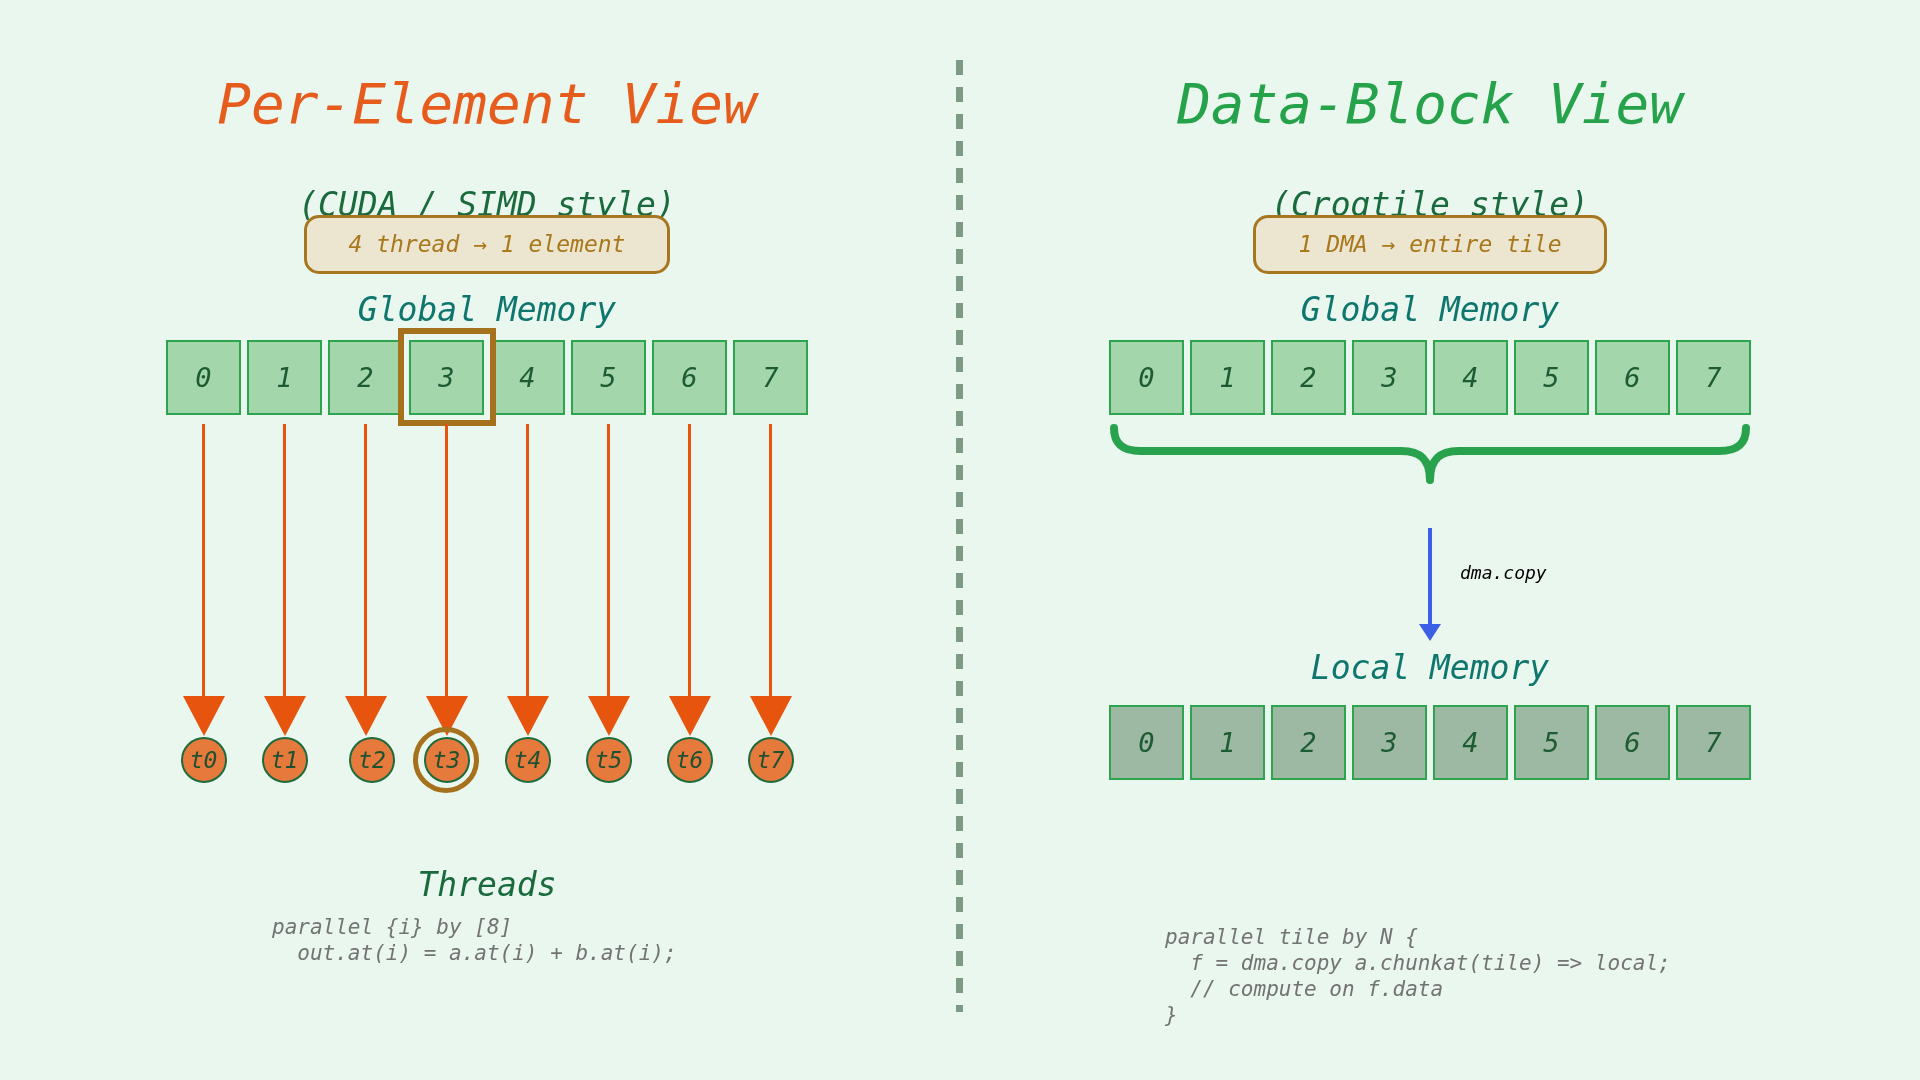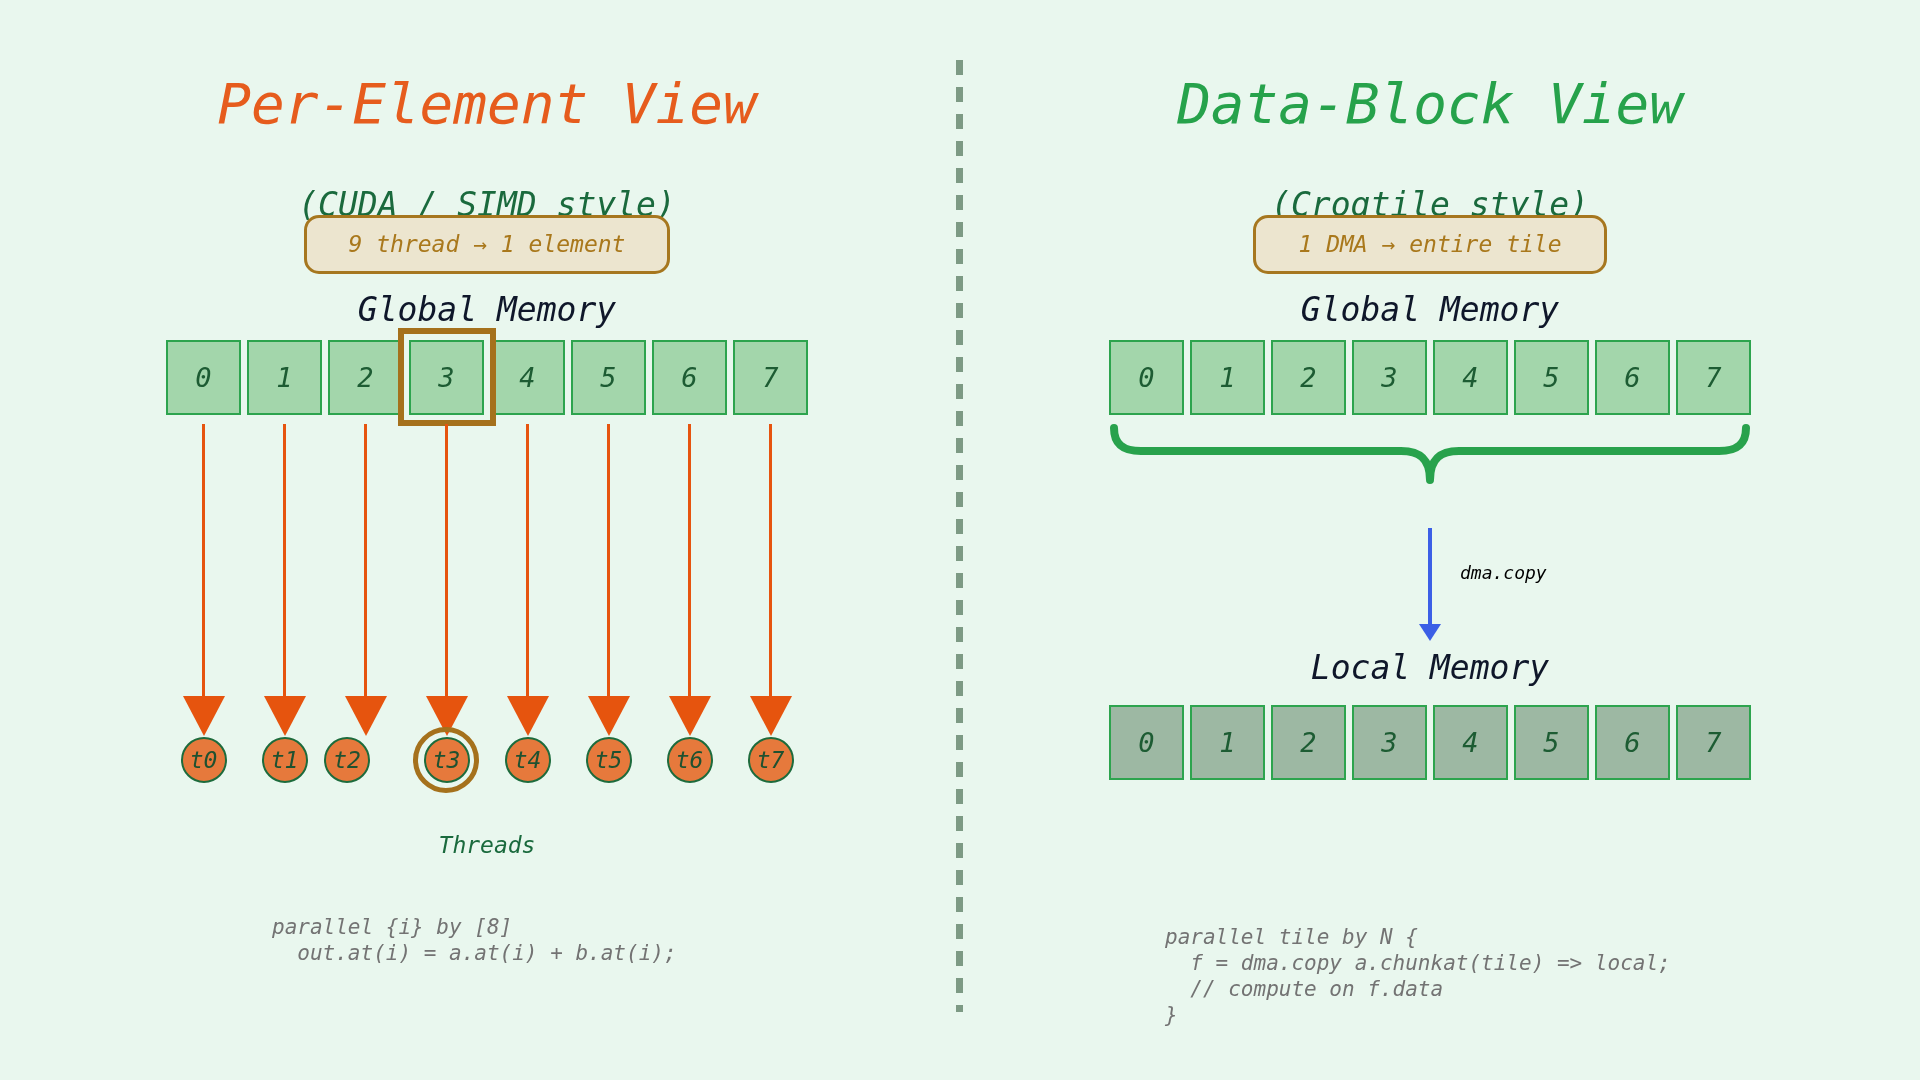--- a/index.html
+++ b/index.html
@@ -26,21 +26,21 @@
     display: inline-block;
     background: #ece5cf;
     border: 3px solid #a6771f;
     border-radius: 15px;
     color: #a9781c;
     font-size: 23px;
     line-height: 23px;
     padding: 15px 42px;
   }
 
-  .mem-label { font-size: 33px; line-height: 36px; color: #0f172a; }
+  .mem-label { font-size: 33px; line-height: 36px; color: #0f766e; }
 
   .cell-row { position: absolute; display: flex; gap: 6px; }
   .cell {
     width: 75px; height: 75px;
     border: 2px solid #2da44e;
     background: #a3d6ab;
     color: #1d5c33;
     font-size: 27px;
     display: flex; align-items: center; justify-content: center;
   }
@@ -76,21 +76,21 @@
     font-size: 23px;
     display: flex; align-items: center; justify-content: center;
   }
   .thread-ring {
     position: absolute;
     left: 405px; top: 727px;
     width: 66px; height: 66px;
     border-radius: 50%;
     border: 5px solid #a5711c;
   }
-  .threads-label { top: 826px; font-size: 23px; line-height: 38px; color: #1a6a3d; }
+  .threads-label { top: 866px; font-size: 33px; line-height: 38px; color: #1a6a3d; }
 
   .code {
     position: absolute;
     font-size: 21px;
     line-height: 26px;
     color: #737373;
     white-space: pre;
   }
 
   .divider {
@@ -127,21 +127,21 @@
   .local-label { top: 650px; }
 </style>
 </head>
 <body>
 
 <div class="panel panel-left">
   <div class="centered title title-orange">Per-Element View</div>
   <div class="centered subtitle">(CUDA / SIMD style)</div>
 
   <div class="centered badge-wrap">
-    <span class="badge">9 thread → 1 element</span>
+    <span class="badge">4 thread → 1 element</span>
   </div>
 
   <div class="centered mem-label" style="top:292px">Global Memory</div>
 
   <div class="cell-row" style="left:158px; top:340px">
     <div class="cell">0</div>
     <div class="cell">1</div>
     <div class="cell">2</div>
     <div class="cell">3</div>
     <div class="cell">4</div>
@@ -164,21 +164,21 @@
   <div class="arrow-head" style="left:255.5px"></div>
   <div class="arrow-head" style="left:336.5px"></div>
   <div class="arrow-head" style="left:417.5px"></div>
   <div class="arrow-head" style="left:498.5px"></div>
   <div class="arrow-head" style="left:579.5px"></div>
   <div class="arrow-head" style="left:660.5px"></div>
   <div class="arrow-head" style="left:741.5px"></div>
 
   <div class="thread" style="left:172.5px">t0</div>
   <div class="thread" style="left:253.5px">t1</div>
-  <div class="thread" style="left:316px">t2</div>
+  <div class="thread" style="left:341px">t2</div>
   <div class="thread" style="left:415.5px">t3</div>
   <div class="thread" style="left:496.5px">t4</div>
   <div class="thread" style="left:577.5px">t5</div>
   <div class="thread" style="left:658.5px">t6</div>
   <div class="thread" style="left:739.5px">t7</div>
   <div class="thread-ring"></div>
 
   <div class="centered threads-label">Threads</div>
 
   <div class="code" style="left:264px; top:914px">parallel {i} by [8]

